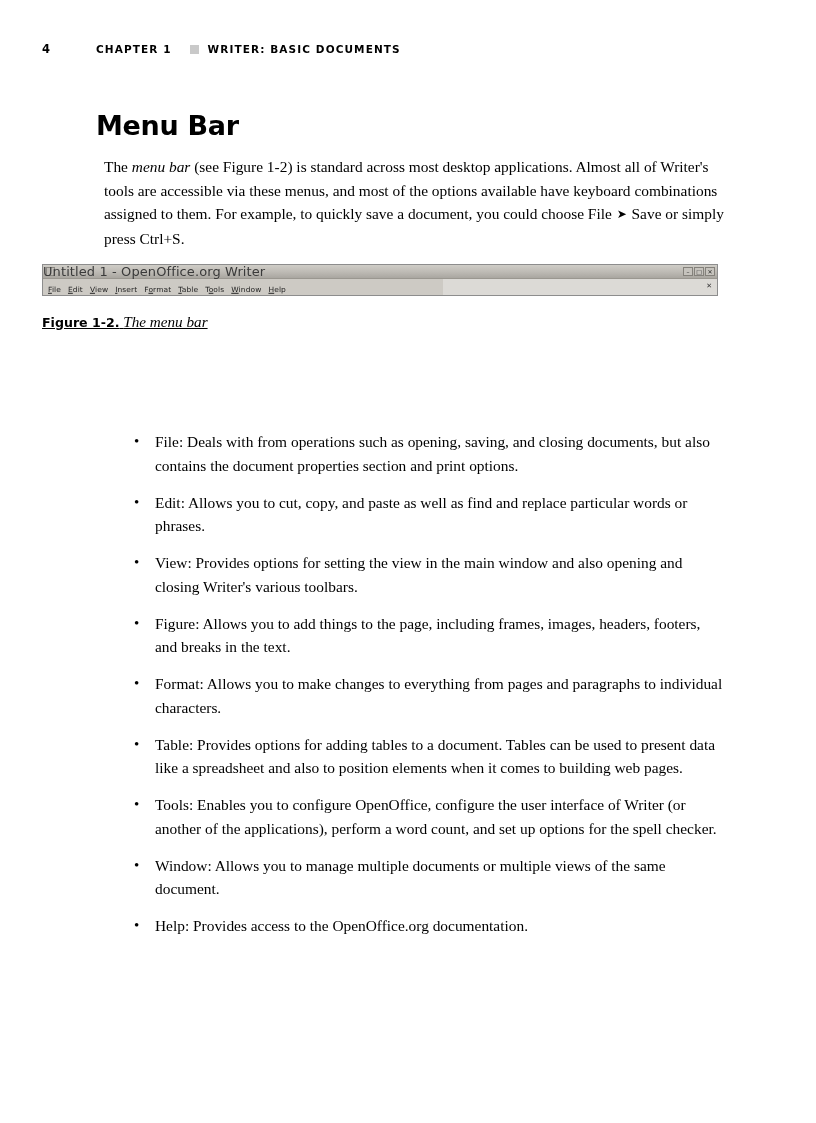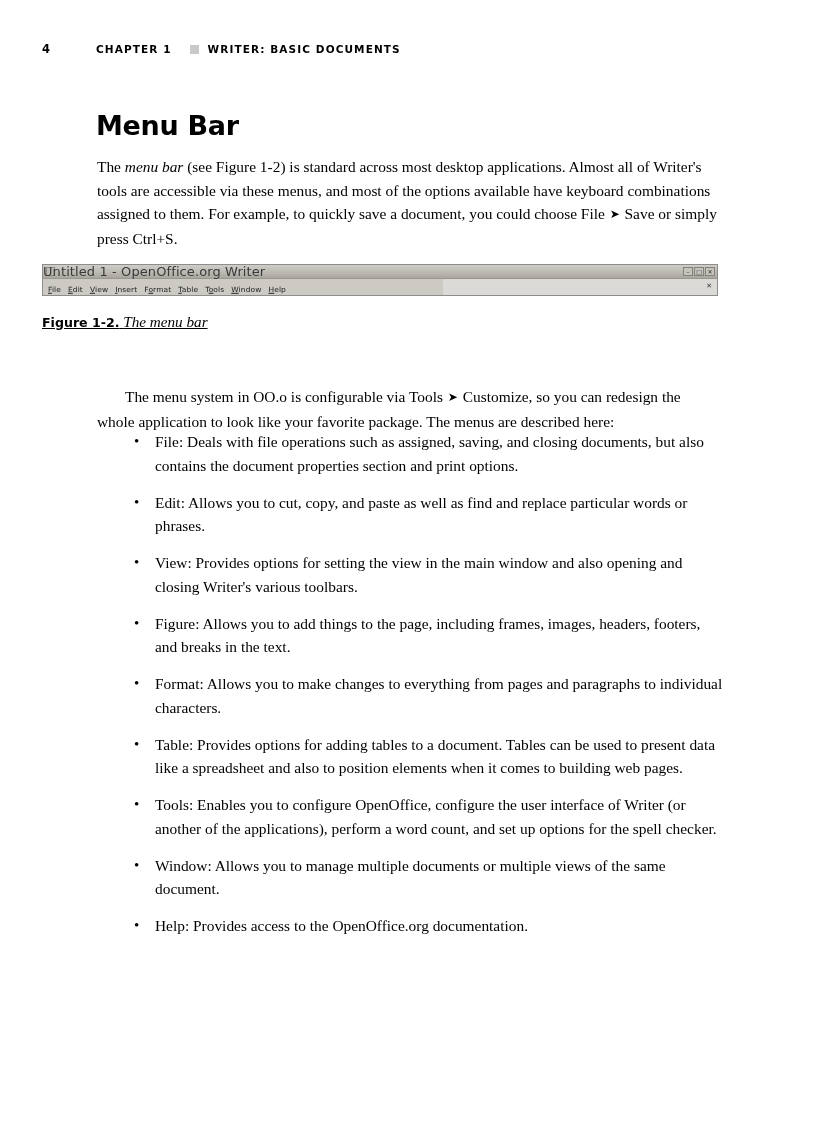--- a/index.html
+++ b/index.html
@@ -65,21 +65,21 @@
     left: 96px;
     font-family: "DejaVu Sans", sans-serif;
     font-weight: bold;
     font-size: 27px;
     letter-spacing: -0.3px;
     line-height: 32px;
   }
 
   .body-col {
     position: absolute;
-    left: 97px;
+    left: 104px;
     width: 624px;
     font-family: "Liberation Serif", serif;
     font-size: 15.4px;
     line-height: 23.5px;
     text-align: left;
   }
 
   .para-intro { top: 140px; }
 
   .para-after-fig {
@@ -271,28 +271,25 @@
       </span>
       <span class="fig-doc-close">✕</span>
     </div>
   </div>
 
   <div class="fig-caption">
     <span class="fignum">Figure 1-2.</span>
     <span class="figtext">The menu bar</span>
   </div>
 
-  <p class="body-col para-after-fig">
-    <span>The menu system in OO.o is configurable via Tools </span><span class="arrow">➤</span><span> Customize, so you can redesign the whole application to look like your favorite package. The menus are described here:</span>
-  </p>
 
   <div class="bullets">
 
     <div class="bullet-item">
-      <span class="dot">•</span><span class="term">File</span><span>: Deals with file operations such as assigned, saving, and closing documents, but also contains the document properties section and print options.</span>
+      <span class="dot">•</span><span class="term">File</span><span>: Deals with from operations such as opening, saving, and closing documents, but also contains the document properties section and print options.</span>
     </div>
 
     <div class="bullet-item">
       <span class="dot">•</span><span class="term">Edit</span><span>: Allows you to cut, copy, and paste as well as find and replace particular words or phrases.</span>
     </div>
 
     <div class="bullet-item">
       <span class="dot">•</span><span class="term">View</span><span>: Provides options for setting the view in the main window and also opening and closing Writer's various toolbars.</span>
     </div>
 

